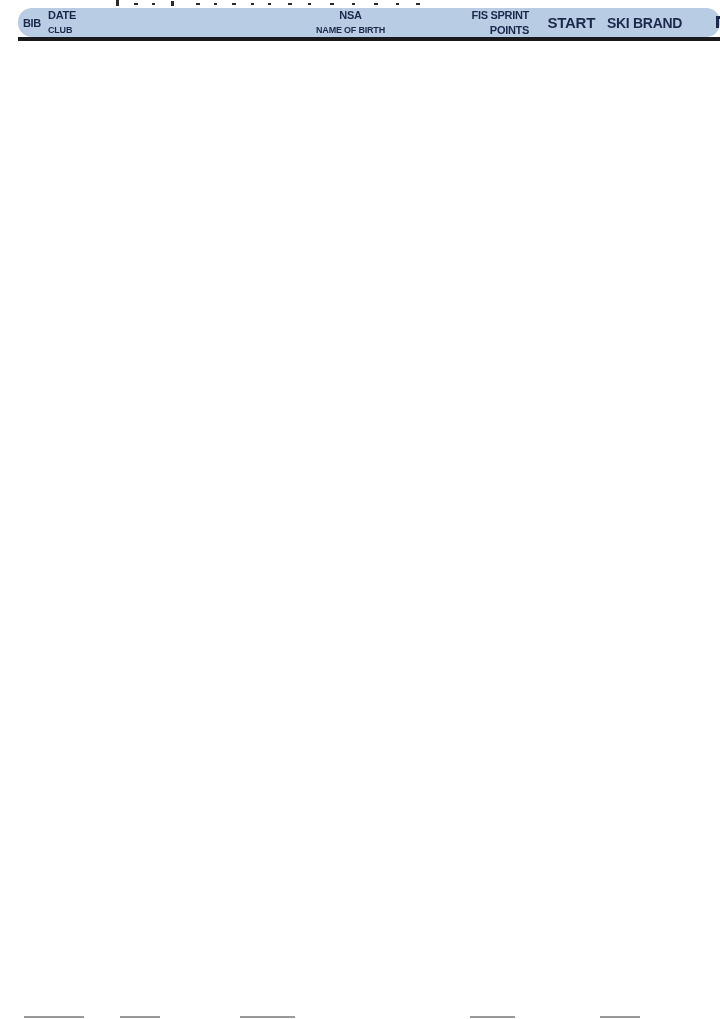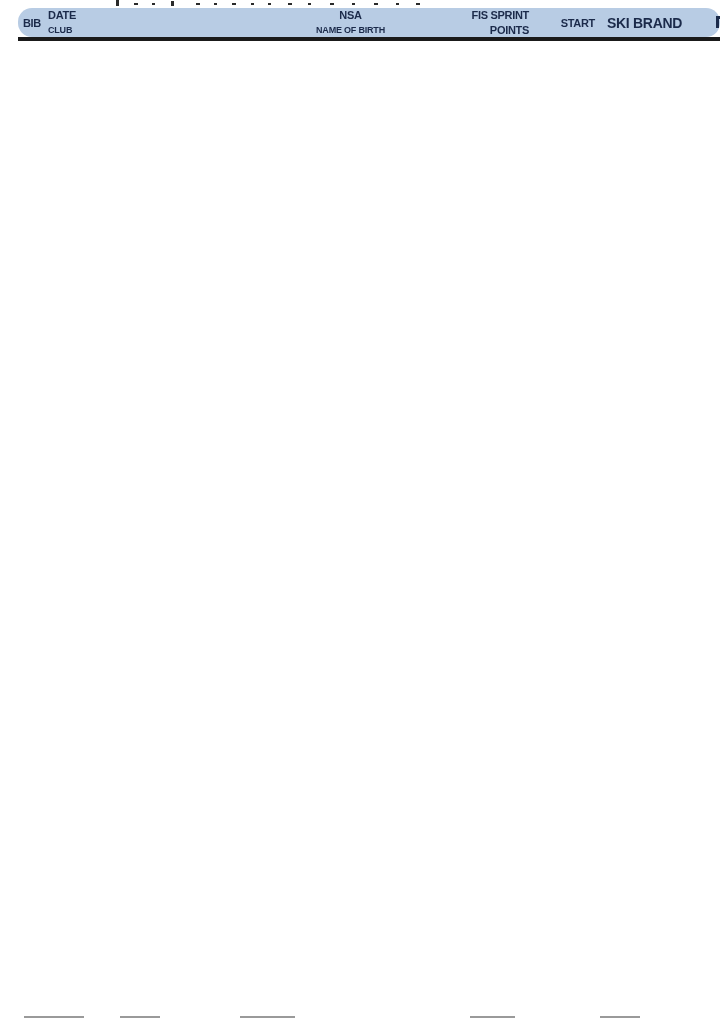--- a/index.html
+++ b/index.html
@@ -16,21 +16,21 @@
     position:absolute;left:18px;top:8px;width:702px;height:29px;
     color:#1b2a4a;
   }
   .thead .h-bib{position:absolute;left:0;top:0;width:26px;height:29px;display:flex;align-items:center;justify-content:flex-end;padding-right:3px;box-sizing:border-box;font-size:11px;font-weight:bold;letter-spacing:-0.3px;}
   .h-two{position:absolute;top:1px;height:27px;display:flex;flex-direction:column;justify-content:space-between;}
   .h-l1{font-size:11px;font-weight:bold;letter-spacing:-0.3px;line-height:12px;}
   .h-l2{font-size:9px;font-weight:bold;letter-spacing:-0.2px;line-height:11px;}
   .h-name{left:30px;text-align:left;}
   .h-nsa{left:230px;width:205px;text-align:center;}
   .h-points{left:441px;width:70px;text-align:right;}
-  .h-start{position:absolute;left:516px;top:0;width:61px;height:29px;display:flex;align-items:center;justify-content:flex-end;font-size:11px;font-weight:bold;letter-spacing:-0.3px;}
+  .h-start{position:absolute;left:516px;top:0;width:61px;height:29px;display:flex;align-items:center;justify-content:flex-end;font-size:15px;font-weight:bold;letter-spacing:-0.3px;}
   .h-brand{position:absolute;left:589px;top:0;width:110px;height:29px;display:flex;align-items:center;font-size:14px;font-weight:bold;letter-spacing:-0.3px;}
 
   
   .tbody{
     position:absolute;left:18px;top:37px;width:702px;
     border-top:2px solid #1a1a1a;border-left:2px solid #1a1a1a;border-bottom:2px solid #1a1a1a;
     box-sizing:border-box;
   }
 
   

